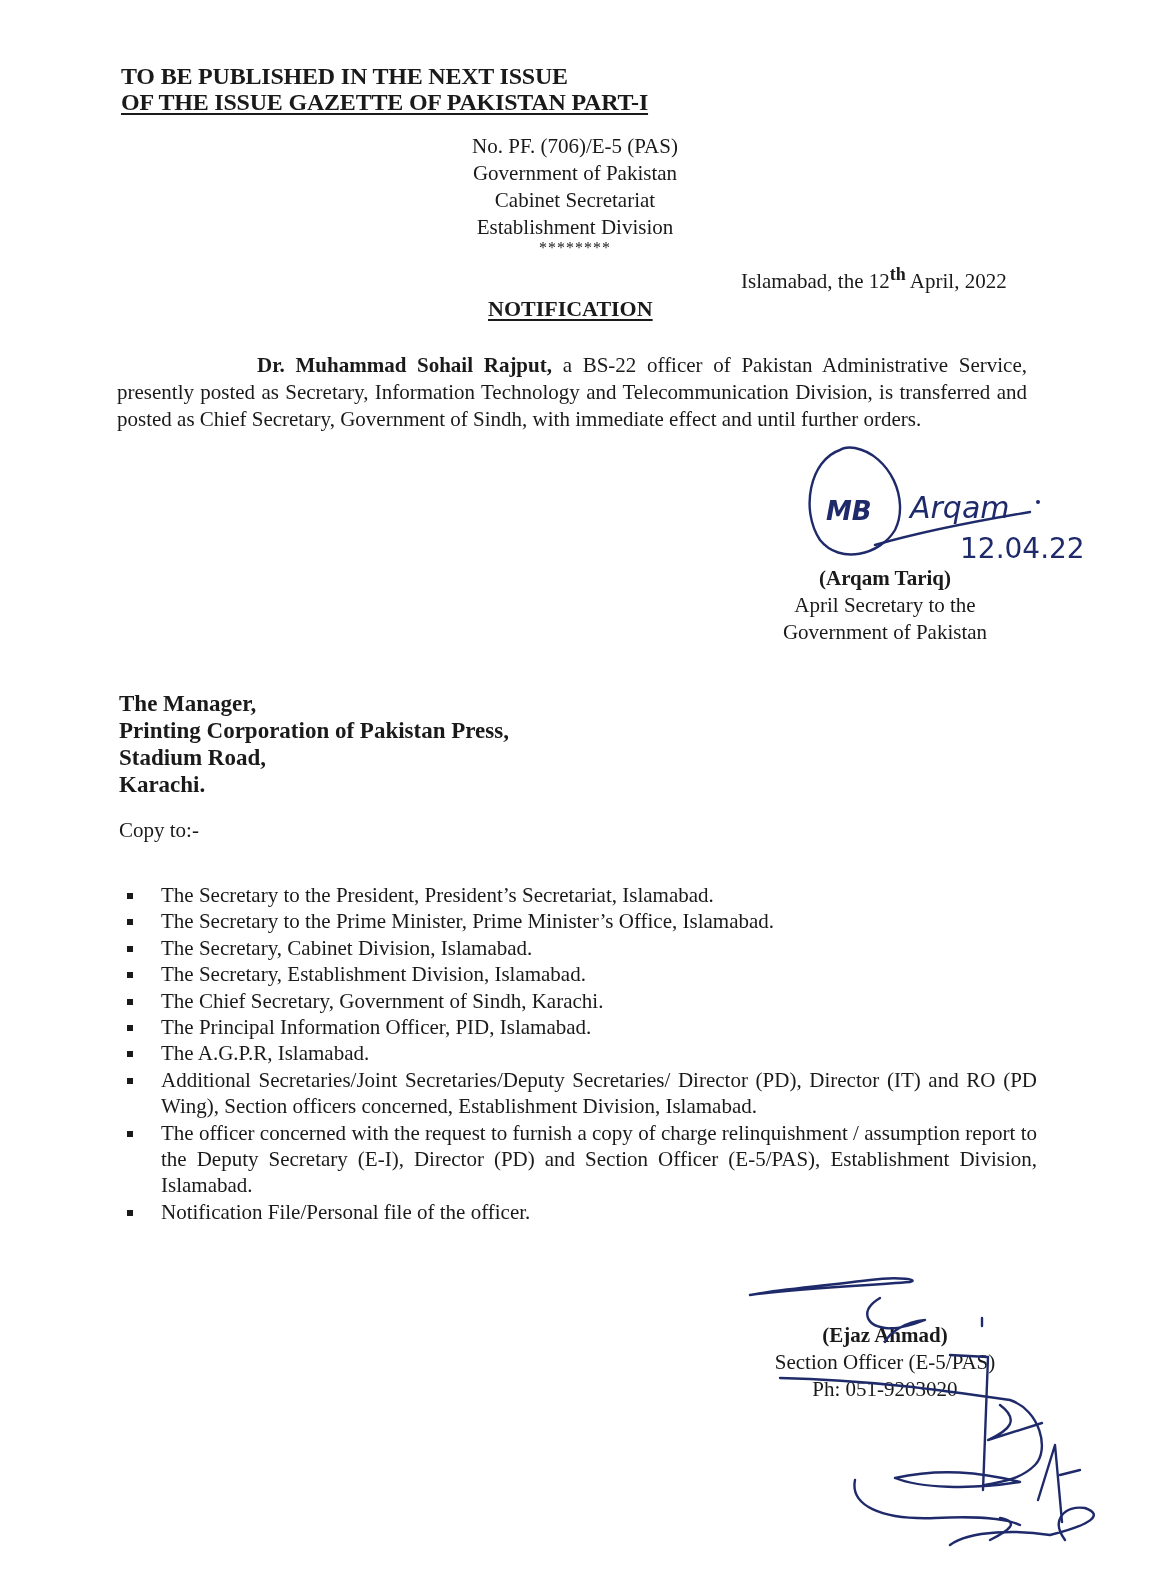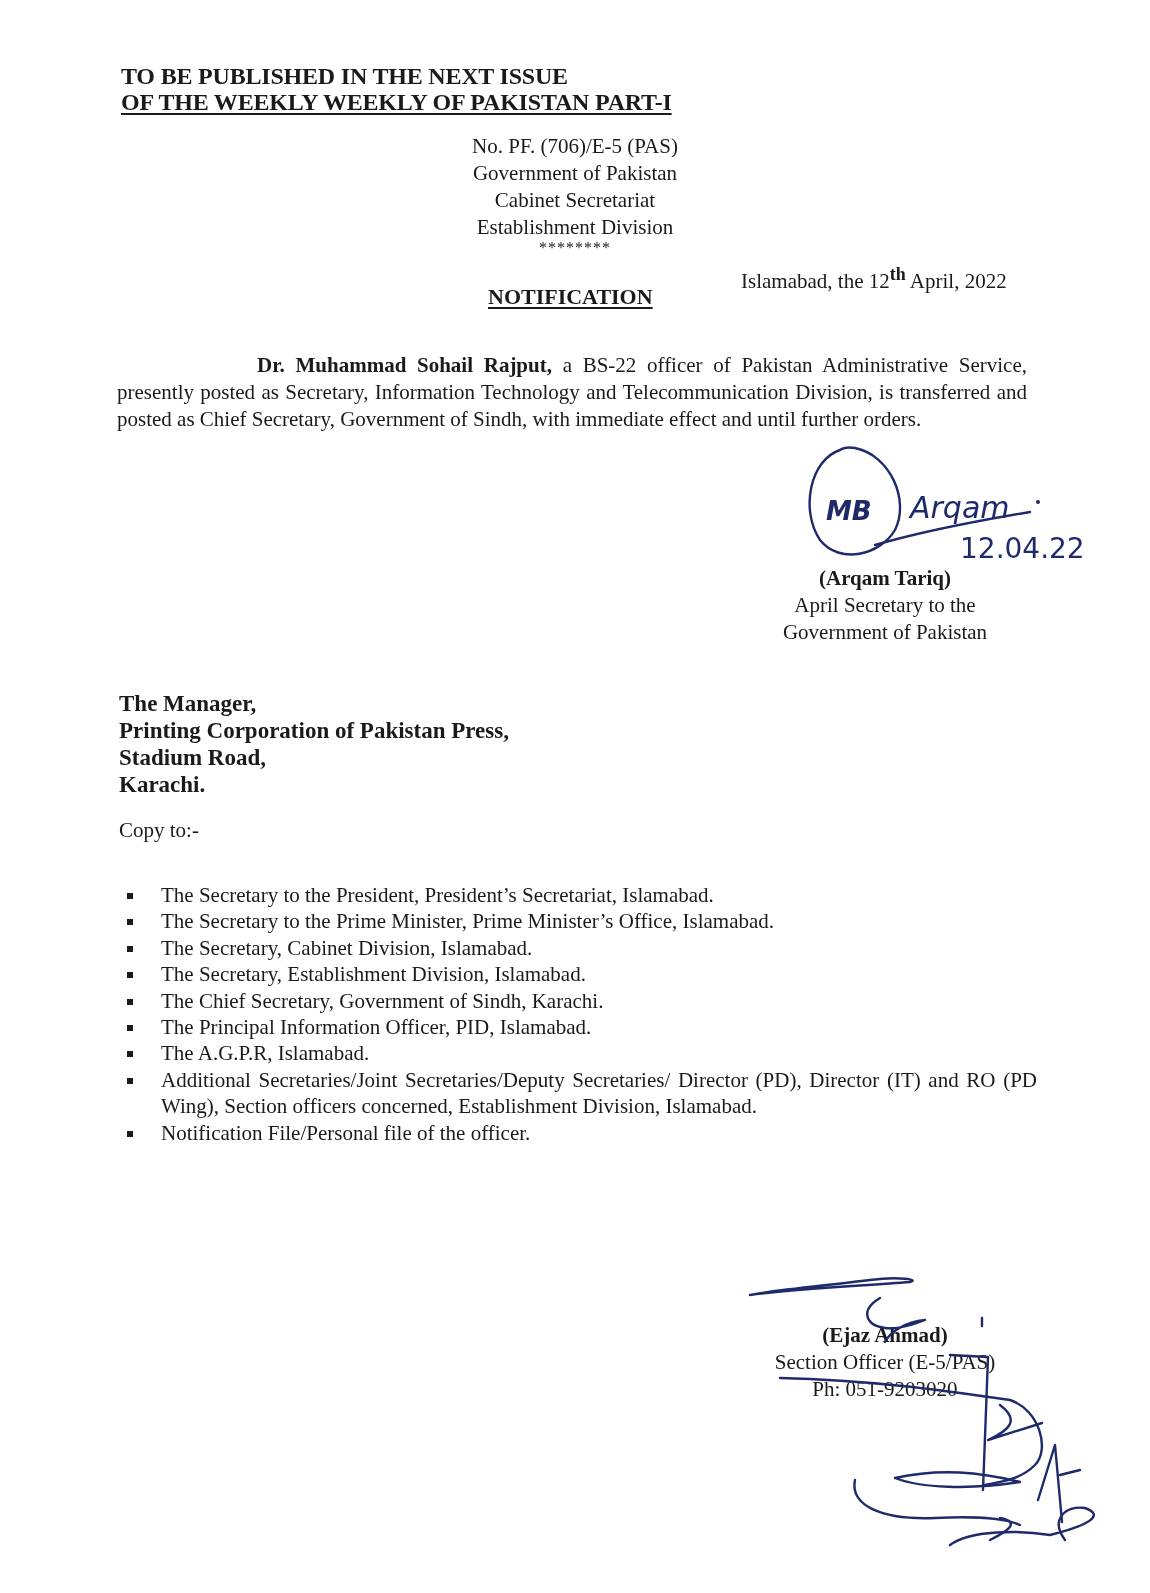--- a/index.html
+++ b/index.html
@@ -6,39 +6,39 @@
   body { width: 1150px; height: 1593px; position: relative; overflow: hidden;
          font-family: "Liberation Serif", "DejaVu Serif", serif; color: #1a1a1a; }
   .abs { position: absolute; }
   .bold { font-weight: bold; }
   .hdr { left: 121px; font-size: 24px; font-weight: bold; line-height: 26px; letter-spacing: -0.2px; }
   .hdr2 { text-decoration: underline; text-underline-offset: 3px; }
   .refblock { left: 440px; width: 270px; text-align: center; font-size: 21px; line-height: 27px; }
   .stars { font-size: 16px; letter-spacing: 1px; line-height: 14px; }
   .date { left: 741px; top: 264px; font-size: 21px; }
   .date sup { font-size: 18px; font-weight: bold; }
-  .notif { left: 488px; top: 284px; font-size: 22px; font-weight: bold; text-decoration: underline; text-underline-offset: 3px; }
+  .notif { left: 488px; top: 296px; font-size: 22px; font-weight: bold; text-decoration: underline; text-underline-offset: 3px; }
   .para { left: 117px; top: 352px; width: 910px; font-size: 21px; line-height: 27px; text-align: justify; }
   .para .indent { display: inline-block; width: 140px; }
   .sigblock1 { left: 760px; width: 250px; text-align: center; font-size: 21px; line-height: 27px; }
   .addr { left: 119px; top: 690px; font-size: 23px; font-weight: bold; line-height: 27px; }
   .copyto { left: 119px; top: 818px; font-size: 21px; }
   ul.copylist { position: absolute; left: 115px; top: 872px; width: 912px; margin: 10px; padding: 0; list-style: none; font-size: 21px; line-height: 26.4px; }
   ul.copylist li { position: relative; padding-left: 36px; text-align: justify; }
   ul.copylist li .bullet { position: absolute; left: 2px; top: 11px; width: 6px; height: 6px; background: #1a1a1a; }
   .sigblock2 { left: 750px; width: 270px; text-align: center; font-size: 21px; line-height: 27px; }
   svg.sig { position: absolute; }
   .ink { fill: none; stroke: #1f2a6b; stroke-width: 2.4; stroke-linecap: round; stroke-linejoin: round; }
   .inktext { font-family: "DejaVu Sans", sans-serif; fill: #1f2a6b; }
 </style>
 </head>
 <body>
 
 <div class="abs hdr" style="top:63px;">TO BE PUBLISHED IN THE NEXT ISSUE</div>
-<div class="abs hdr hdr2" style="top:89px;">OF THE WEEKLY WEEKLY OF PAKISTAN PART-I</div>
+<div class="abs hdr hdr2" style="top:89px;">OF THE ISSUE GAZETTE OF PAKISTAN PART-I</div>
 
 <div class="abs refblock" style="top:133px;">
   <div>No. PF. (706)/E-5 (PAS)</div>
   <div>Government of Pakistan</div>
   <div>Cabinet Secretariat</div>
   <div>Establishment Division</div>
   <div class="stars">********</div>
 </div>
 
 <div class="abs date"><span>Islamabad, the 12</span><sup>th</sup><span> April, 2022</span></div>
@@ -73,20 +73,21 @@
 
 <ul class="copylist">
   <li><span class="bullet"></span><span>The Secretary to the President, President’s Secretariat, Islamabad.</span></li>
   <li><span class="bullet"></span><span>The Secretary to the Prime Minister, Prime Minister’s Office, Islamabad.</span></li>
   <li><span class="bullet"></span><span>The Secretary, Cabinet Division, Islamabad.</span></li>
   <li><span class="bullet"></span><span>The Secretary, Establishment Division, Islamabad.</span></li>
   <li><span class="bullet"></span><span>The Chief Secretary, Government of Sindh, Karachi.</span></li>
   <li><span class="bullet"></span><span>The Principal Information Officer, PID, Islamabad.</span></li>
   <li><span class="bullet"></span><span>The A.G.P.R, Islamabad.</span></li>
   <li><span class="bullet"></span><span>Additional Secretaries/Joint Secretaries/Deputy Secretaries/ Director (PD), Director (IT) and RO (PD Wing), Section officers concerned, Establishment Division, Islamabad.</span></li>
+  <li><span class="bullet"></span><span>The officer concerned with the request to furnish a copy of charge relinquishment / assumption report to the Deputy Secretary (E-I), Director (PD) and Section Officer (E-5/PAS), Establishment Division, Islamabad.</span></li>
   <li><span class="bullet"></span><span>Notification File/Personal file of the officer.</span></li>
 </ul>
 
 <div class="abs sigblock2" style="top:1322px;">
   <div class="bold">(Ejaz Ahmad)</div>
   <div>Section Officer (E-5/PAS)</div>
   <div>Ph: 051-9203020</div>
 </div>
 
 <svg class="sig" style="left:720px; top:1250px;" width="400" height="300">

